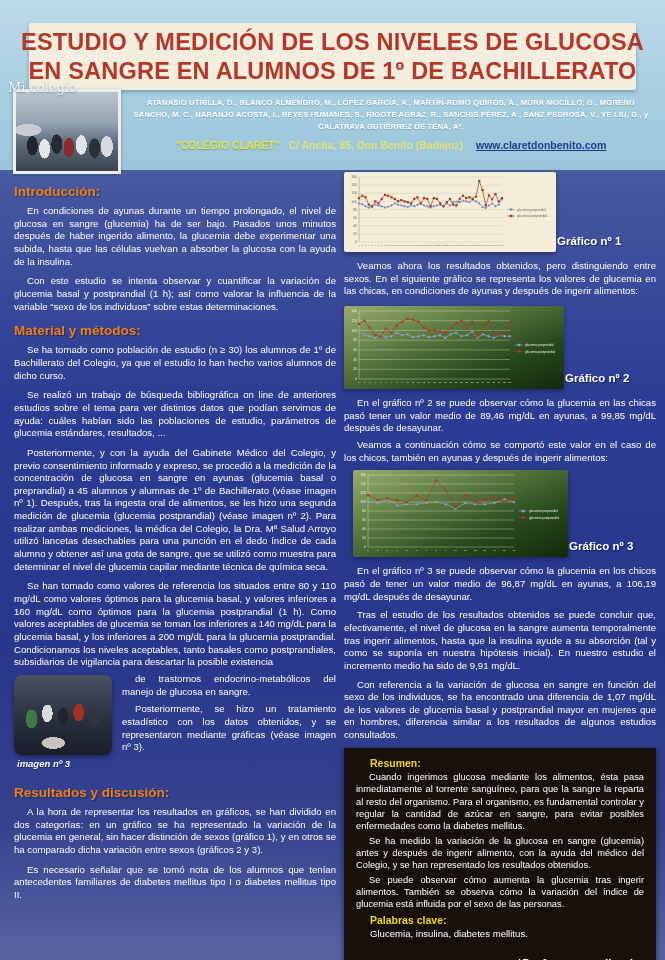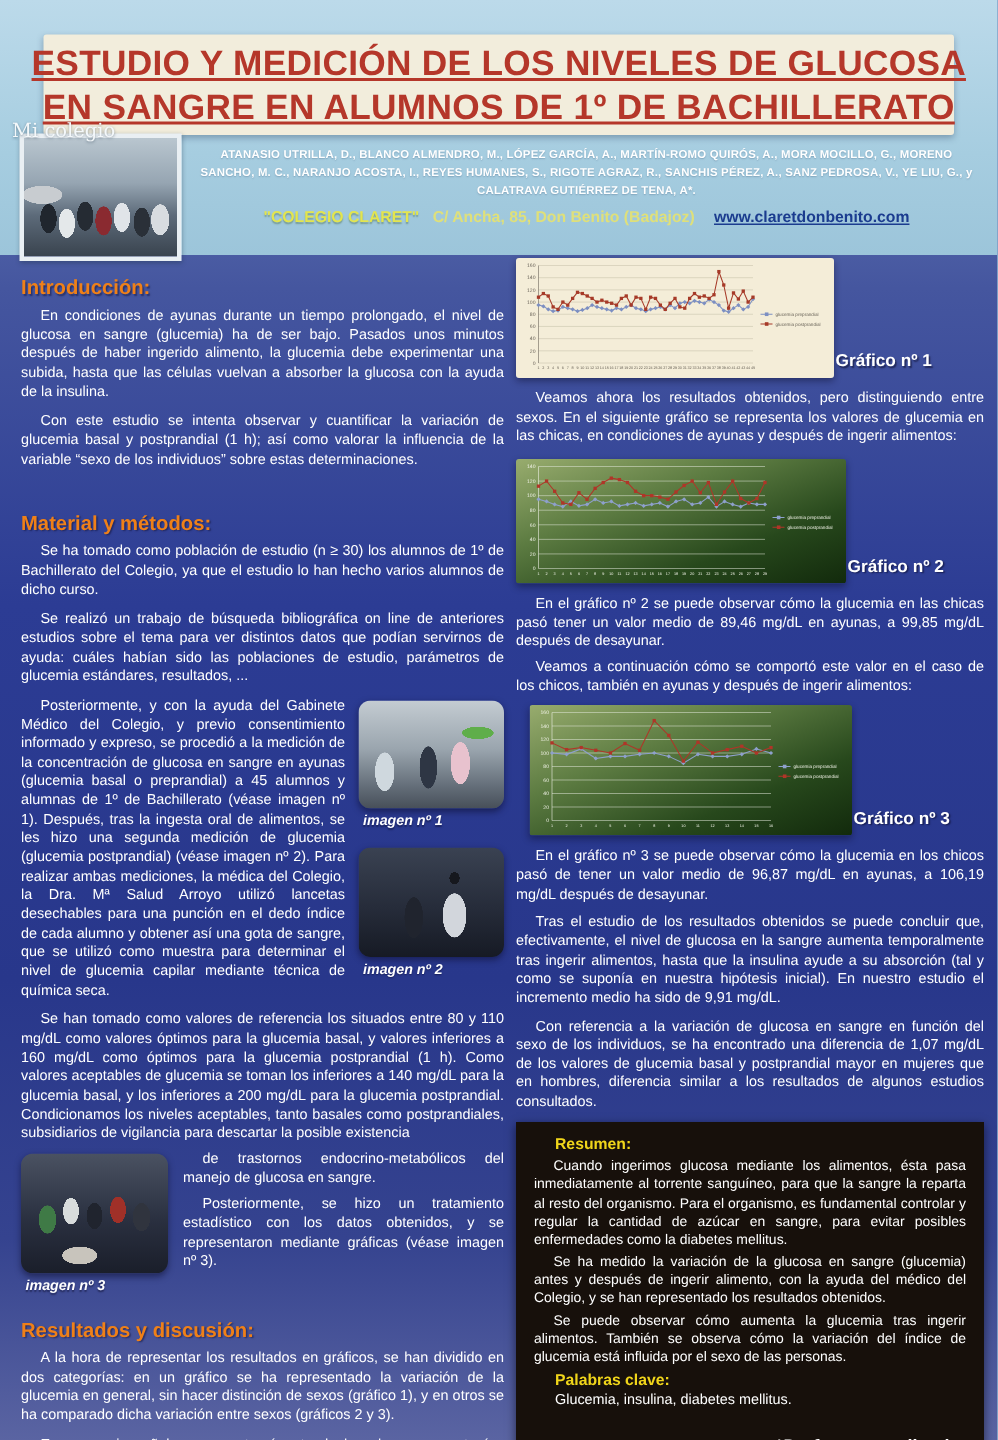--- a/index.html
+++ b/index.html
@@ -6,21 +6,21 @@
   .poster{position:relative;width:665px;height:960px;overflow:hidden;
     font-family:"Liberation Sans",sans-serif;
     background:linear-gradient(180deg,#7188c0 0%,#45569f 20%,#2c3c94 42%,#28378b 68%,#35438f 86%,#5a64a2 100%);}
   
   .header-band{position:absolute;top:0;left:0;right:0;height:170px;
     background:linear-gradient(180deg,#bcdaea 0%,#a6cde0 60%,#9cc5da 100%);}
   .title-box{position:absolute;left:29px;top:23px;width:607px;height:67px;
     background:#f2eddc;border-radius:2px;box-shadow:0 2px 4px rgba(40,60,90,.35);
     display:flex;flex-direction:column;justify-content:center;align-items:center;gap:1px;}
   .title-line{font-size:23.5px;font-weight:bold;color:#b5372a;
-    text-decoration:underline;letter-spacing:.2px;line-height:1.2;white-space:nowrap;}
+    letter-spacing:.2px;line-height:1.2;white-space:nowrap;}
   .logo-script{position:absolute;left:8px;top:80px;color:#f4f8fa;
     font-family:"DejaVu Serif",serif;font-size:13px;
     text-shadow:0 1px 2px rgba(30,50,70,.5);z-index:3;}
   .group-photo{position:absolute;left:13px;top:89px;width:102px;height:79px;
     border:3px solid #e9eff3;box-shadow:0 1px 3px rgba(30,50,70,.4);z-index:2;
     background:
       radial-gradient(ellipse 9px 16px at 16% 68%,#20262e 0 60%,transparent 61%),
       radial-gradient(ellipse 9px 16px at 28% 72%,#e4e8ea 0 60%,transparent 61%),
       radial-gradient(ellipse 9px 16px at 40% 66%,#252b33 0 60%,transparent 61%),
       radial-gradient(ellipse 9px 16px at 52% 70%,#8a2a30 0 60%,transparent 61%),
@@ -106,32 +106,26 @@
     <div class="school-line">
       <span class="school-name">"COLEGIO CLARET"</span>
       <span class="school-address">C/ Ancha, 85, Don Benito (Badajoz)</span>
       <span class="website">www.claretdonbenito.com</span>
     </div>
   </div>
 
   <div class="left-col">
     <div class="sec-h">Introducción:</div>
     <p class="para">En condiciones de ayunas durante un tiempo prolongado, el nivel de glucosa en sangre (glucemia) ha de ser bajo. Pasados unos minutos después de haber ingerido alimento, la glucemia debe experimentar una subida, hasta que las células vuelvan a absorber la glucosa con la ayuda de la insulina.</p>
-    <p class="para" style="margin-bottom:28px">Con este estudio se intenta observar y cuantificar la variación de glucemia basal y postprandial (1 h); así como valorar la influencia de la variable “sexo de los individuos” sobre estas determinaciones.</p>
+    <p class="para" style="margin-bottom:10px">Con este estudio se intenta observar y cuantificar la variación de glucemia basal y postprandial (1 h); así como valorar la influencia de la variable “sexo de los individuos” sobre estas determinaciones.</p>
 
     <div class="sec-h">Material y métodos:</div>
     <p class="para">Se ha tomado como población de estudio (n ≥ 30) los alumnos de 1º de Bachillerato del Colegio, ya que el estudio lo han hecho varios alumnos de dicho curso.</p>
     <p class="para">Se realizó un trabajo de búsqueda bibliográfica on line de anteriores estudios sobre el tema para ver distintos datos que podían servirnos de ayuda: cuáles habían sido las poblaciones de estudio, parámetros de glucemia estándares, resultados, ...</p>
 
-    <div class="img-stack-right">
-      <div class="body-photo photo1"></div>
-      <div class="img-cap">imagen nº 1</div>
-      <div class="body-photo photo2"></div>
-      <div class="img-cap">imagen nº 2</div>
-    </div>
     <p class="para">Posteriormente, y con la ayuda del Gabinete Médico del Colegio, y previo consentimiento informado y expreso, se procedió a la medición de la concentración de glucosa en sangre en ayunas (glucemia basal o preprandial) a 45 alumnos y alumnas de 1º de Bachillerato (véase imagen nº 1). Después, tras la ingesta oral de alimentos, se les hizo una segunda medición de glucemia (glucemia postprandial) (véase imagen nº 2). Para realizar ambas mediciones, la médica del Colegio, la Dra. Mª Salud Arroyo utilizó lancetas desechables para una punción en el dedo índice de cada alumno y obtener así una gota de sangre, que se utilizó como muestra para determinar el nivel de glucemia capilar mediante técnica de química seca.</p>
 
     <p class="para clear" style="margin-bottom:4px">Se han tomado como valores de referencia los situados entre 80 y 110 mg/dL como valores óptimos para la glucemia basal, y valores inferiores a 160 mg/dL como óptimos para la glucemia postprandial (1 h). Como valores aceptables de glucemia se toman los inferiores a 140 mg/dL para la glucemia basal, y los inferiores a 200 mg/dL para la glucemia postprandial. Condicionamos los niveles aceptables, tanto basales como postprandiales, subsidiarios de vigilancia para descartar la posible existencia</p>
 
     <div class="img-stack-left">
       <div class="body-photo photo3"></div>
       <div class="img-cap">imagen nº 3</div>
     </div>
     <p class="para" style="margin-bottom:5px">de trastornos endocrino-metabólicos del manejo de glucosa en sangre.</p>
     <p class="para">Posteriormente, se hizo un tratamiento estadístico con los datos obtenidos, y se representaron mediante gráficas (véase imagen nº 3).</p>

